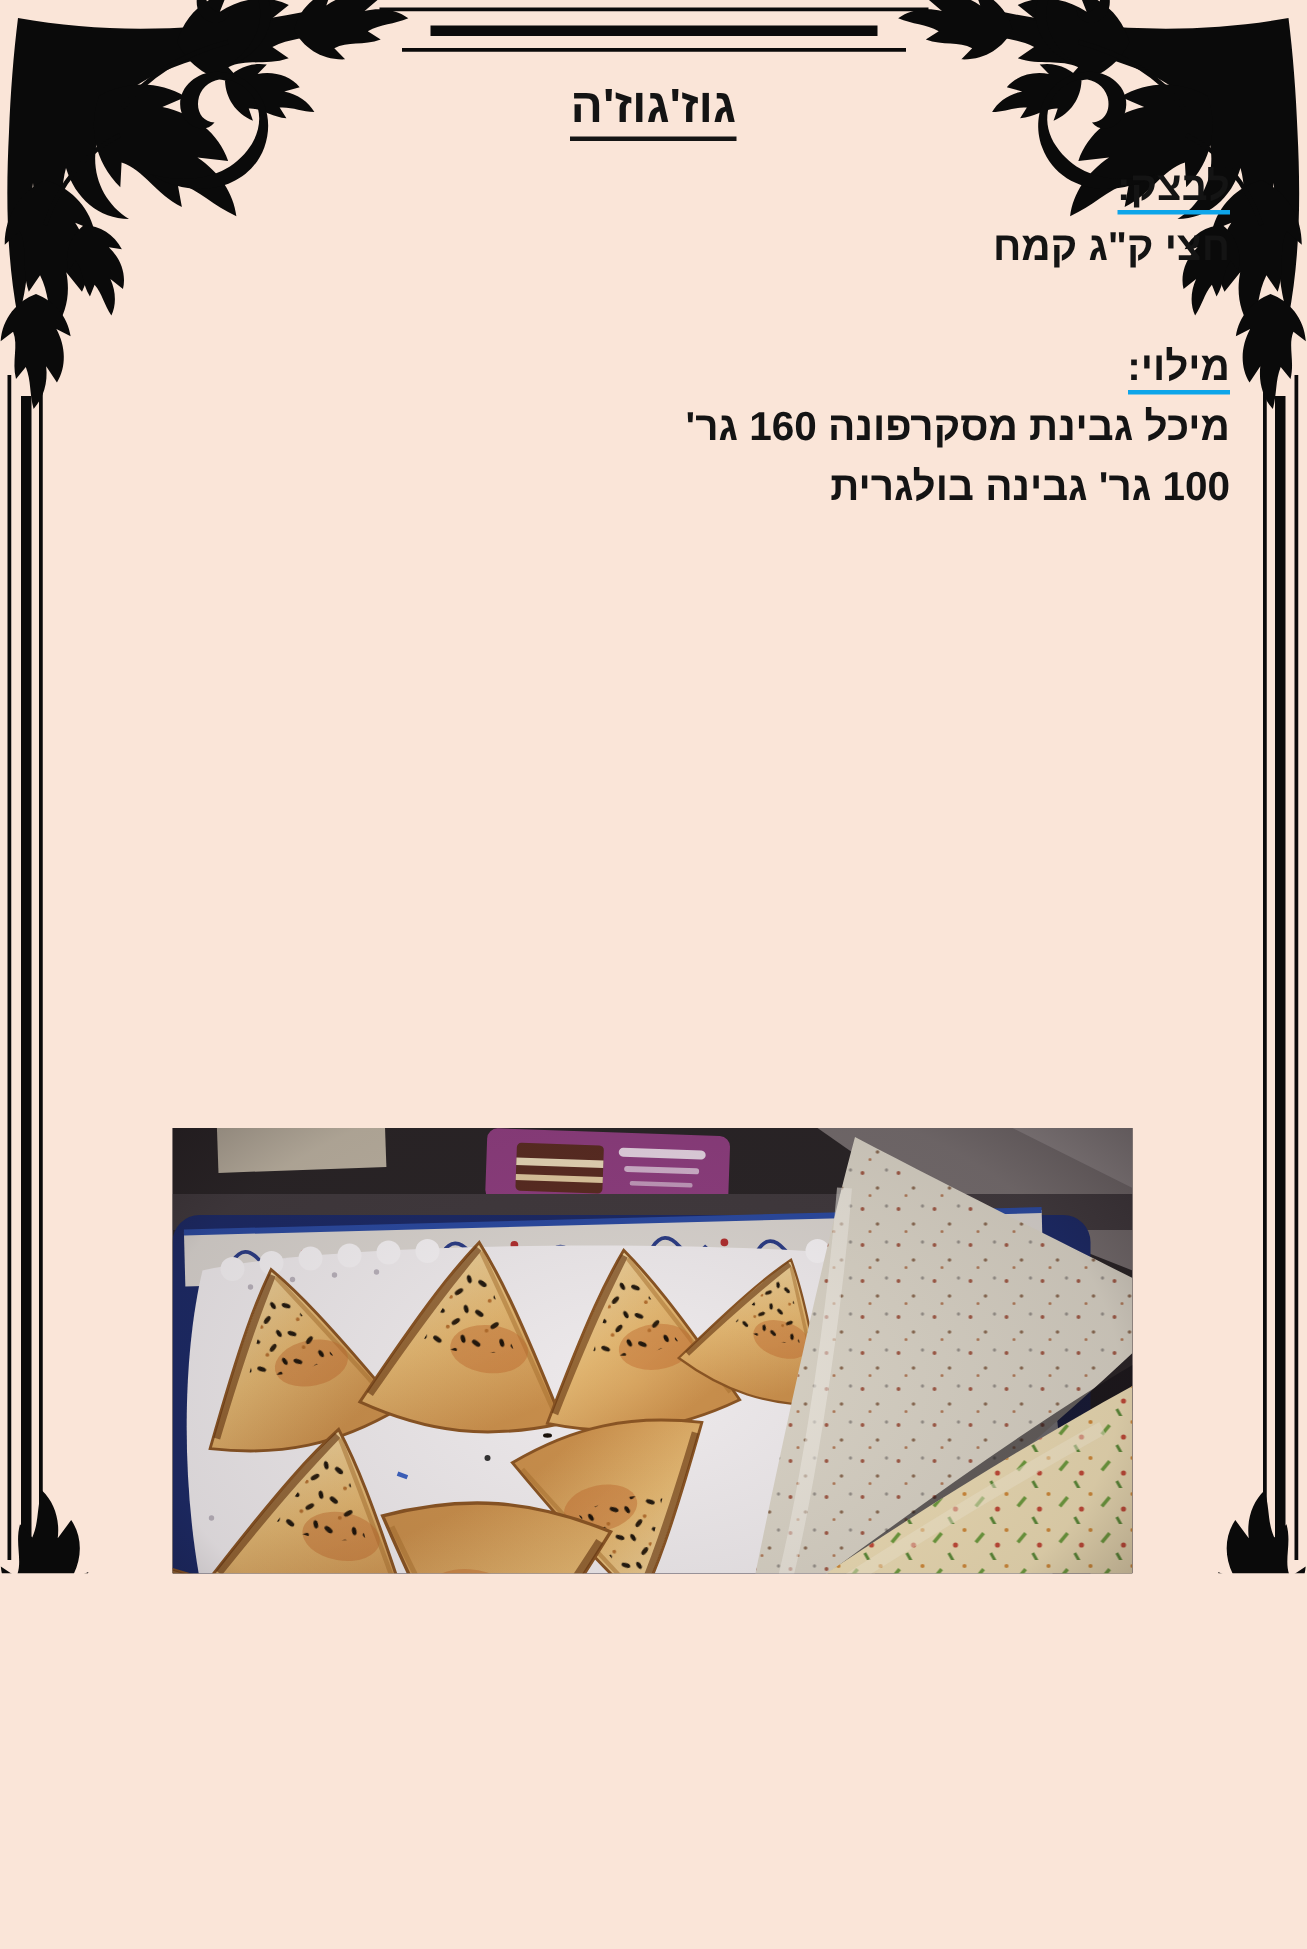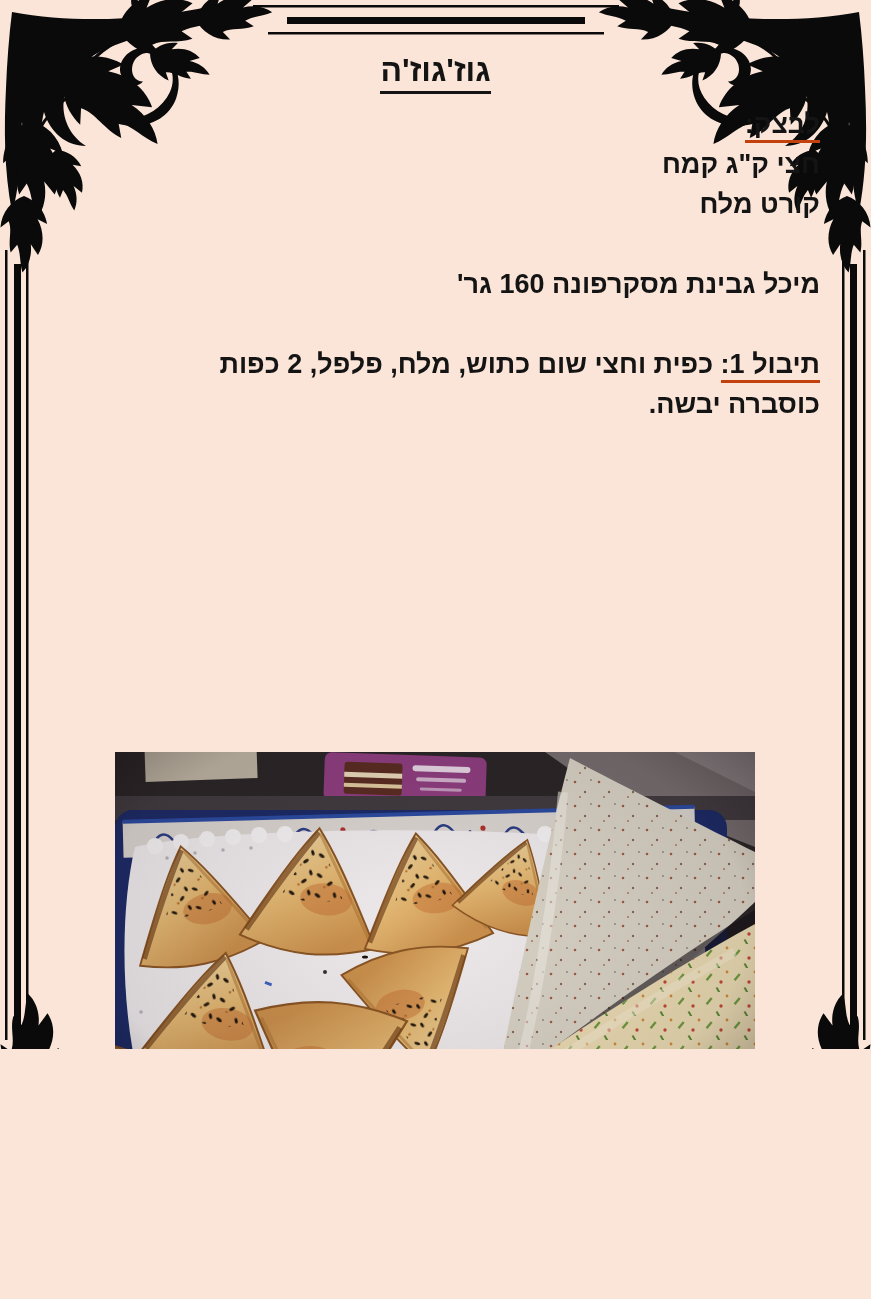--- a/index.html
+++ b/index.html
@@ -14,21 +14,21 @@
     position:absolute;top:52px;left:0;right:0;text-align:center;
     font-size:32px;font-weight:bold;
   }
   .title .u{border-bottom:3px solid #141414;padding-bottom:3px;}
   .content{
     position:absolute;top:104px;right:51px;left:57px;
     text-align:right;
   }
   .line{font-size:27px;font-weight:bold;line-height:40px;min-height:40px;white-space:pre-wrap;}
   .spacer{height:40px;}
-  .u{border-bottom:3px solid #c2410c;padding-bottom:1px;}
+  .u{border-bottom:3px solid #0ea5e9;padding-bottom:1px;}
   .photo{
     position:absolute;top:752px;left:115px;width:640px;height:407px;
     overflow:hidden;background:#2a2527;
   }
   .photo svg{display:block;}
 </style>
 </head>
 <body>
 
 <div class="page">
@@ -85,30 +85,29 @@
     <use href="#cornerB" transform="translate(871,1299) scale(-1.25,-1.12)"></use>
   </svg>
 
   <div class="title">
     <span class="u">גוז'גוז'ה</span>
   </div>
 
   <div class="content">
     <div class="line"><span class="u">לבצק:</span></div>
     <div class="line">חצי ק"ג קמח</div>
-    <div class="line">קורט מלח</div>
 
     <div class="spacer"></div>
 
+    <div class="line"><span class="u">מילוי:</span></div>
     <div class="line">מיכל גבינת מסקרפונה 160 גר'</div>
+    <div class="line">100 גר' גבינה בולגרית</div>
 
     <div class="spacer"></div>
 
-    <div class="line"><span class="u">תיבול 1:</span><span> כפית וחצי שום כתוש, מלח, פלפל, 2 כפות
-כוסברה יבשה.</span></div>
 
     <div class="spacer"></div>
 
   </div>
 
   <div class="photo">
     <svg width="640" height="407" viewBox="0 0 640 407" xmlns="http://www.w3.org/2000/svg">
       <defs>
         <linearGradient id="gGold" x1="0" y1="0" x2="0.6" y2="1">
           <stop offset="0" stop-color="#f0ddb0"></stop>

